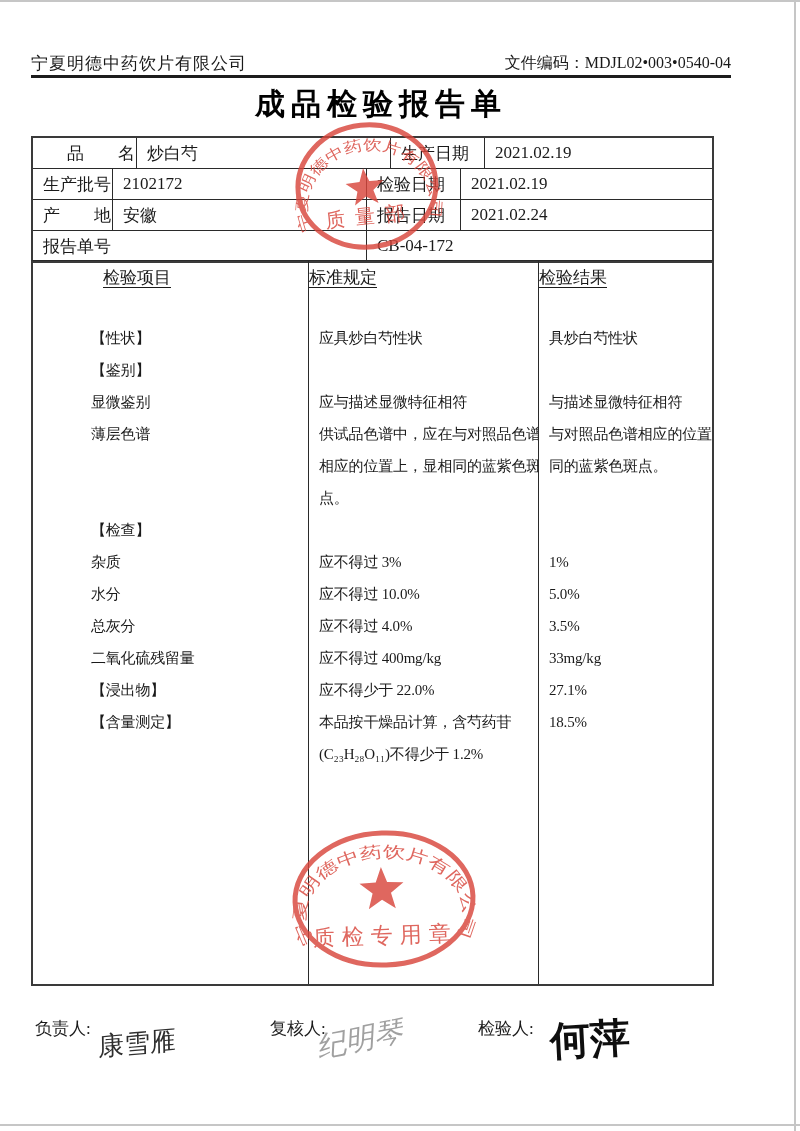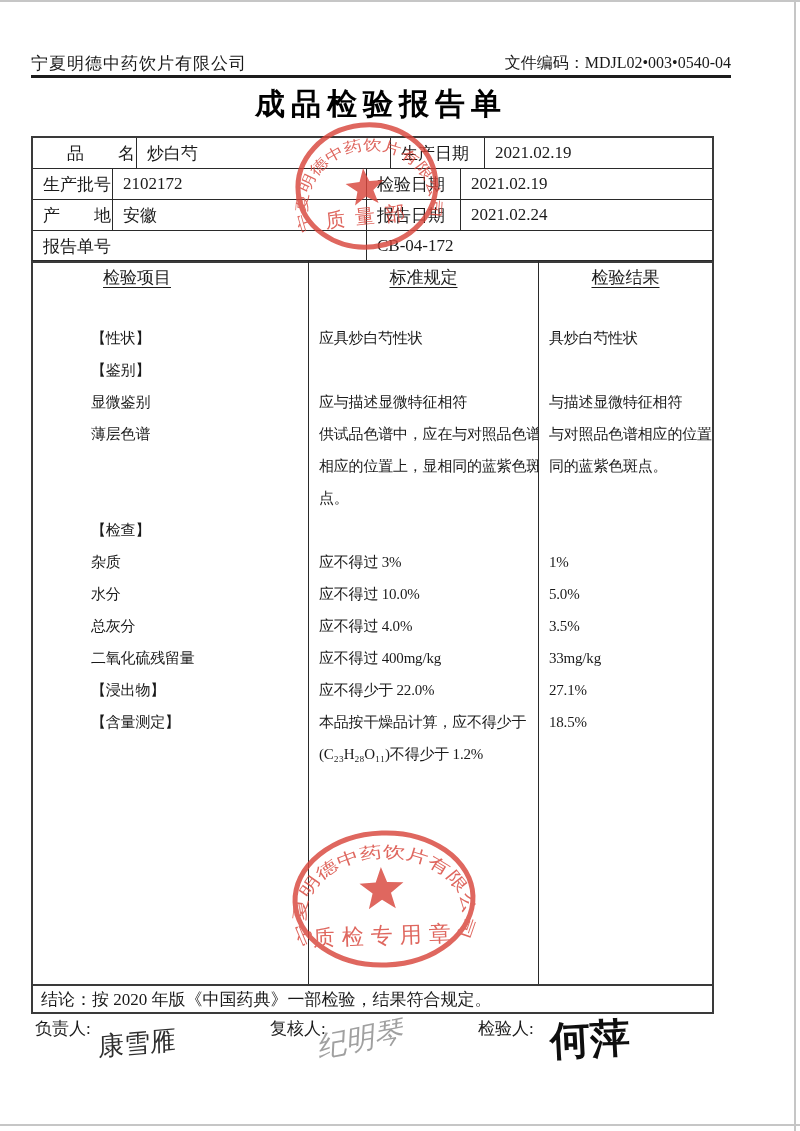--- a/index.html
+++ b/index.html
@@ -27,21 +27,21 @@
   .icell{border-left:1px solid #2a2a2a;box-sizing:border-box;display:flex;align-items:center;
          padding-left:10px;font-size:17px;white-space:nowrap;}
   .icell:first-child{border-left:none;}
 
   
   .main{position:absolute;left:31px;top:260px;width:683px;height:726px;
         border:2px solid #3a3a3a;border-top:1px solid #2a2a2a;box-sizing:border-box;
         display:grid;grid-template-columns:227px 230px 1fr;padding-left:48px;}
   .mcol{border-left:1px solid #2a2a2a;box-sizing:border-box;padding-top:2px;overflow:hidden;}
   .mcol:first-child{border-left:none;}
-  .mhead{height:30px;line-height:30px;text-align:center;font-size:17px;}
+  .mhead{height:30px;line-height:30px;font-size:17px;}
   .mhead.left{text-align:left;padding-left:22px;}
   .mhead .u{text-decoration:underline;text-underline-offset:4px;}
   .mspacer{height:29px;}
   .mline{height:32px;line-height:32px;font-size:15px;white-space:nowrap;padding-left:10px;letter-spacing:-0.2px;}
 
   
   .conclusion{position:absolute;left:31px;top:986px;width:683px;height:28px;
               border:2px solid #3a3a3a;border-top:none;box-sizing:border-box;
               display:flex;align-items:center;padding-left:8px;font-size:17px;white-space:nowrap;}
 
@@ -125,21 +125,21 @@
           <div class="mline">应与描述显微特征相符</div>
           <div class="mline">供试品色谱中，应在与对照品色谱</div>
           <div class="mline">相应的位置上，显相同的蓝紫色斑</div>
           <div class="mline">点。</div>
           <div class="mline"></div>
           <div class="mline">应不得过 3%</div>
           <div class="mline">应不得过 10.0%</div>
           <div class="mline">应不得过 4.0%</div>
           <div class="mline">应不得过 400mg/kg</div>
           <div class="mline">应不得少于 22.0%</div>
-          <div class="mline">本品按干燥品计算，应不得少于</div>
+          <div class="mline">本品按干燥品计算，含芍药苷</div>
           <div class="mline">(C₂₃H₂₈O₁₁)不得少于 1.2%</div>
         </div>
     </div>
     <div class="mcol">
       <div class="mhead"><span class="u">检验结果</span></div>
       <div class="mspacer"></div>
       <div>
           <div class="mline">具炒白芍性状</div>
           <div class="mline"></div>
           <div class="mline">与描述显微特征相符</div>
@@ -151,23 +151,20 @@
           <div class="mline">5.0%</div>
           <div class="mline">3.5%</div>
           <div class="mline">33mg/kg</div>
           <div class="mline">27.1%</div>
           <div class="mline">18.5%</div>
           <div class="mline"></div>
         </div>
     </div>
   </div>
 
-  <div class="conclusion">
-    <span>结论：按 2020 年版《中国药典》一部检验，结果符合规定。</span>
-  </div>
 
   <div class="sig-label" style="left:35px;">负责人:</div>
   <div class="sig-label" style="left:270px;">复核人:</div>
   <div class="sig-label" style="left:478px;">检验人:</div>
   <div class="sig resp">康雪雁</div>
   <div class="sig review">纪明琴</div>
   <div class="sig inspect">何萍</div>
 
   <svg class="stamp stamp1" width="150" height="134" viewBox="0 0 150 134">
     <ellipse cx="75" cy="66" rx="69" ry="61" fill="none" stroke-width="5" stroke="#d8463c"></ellipse>

